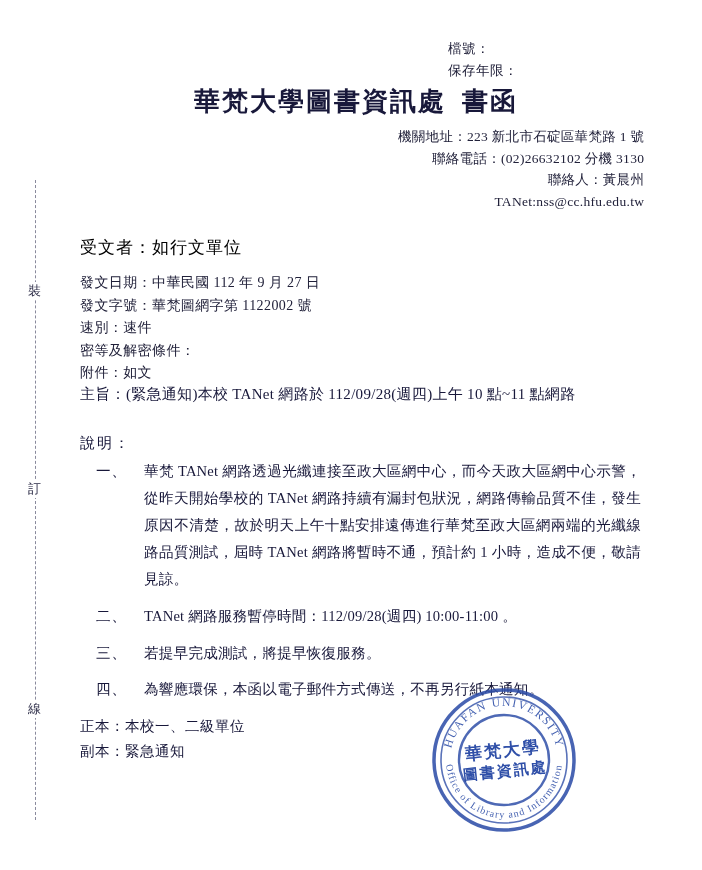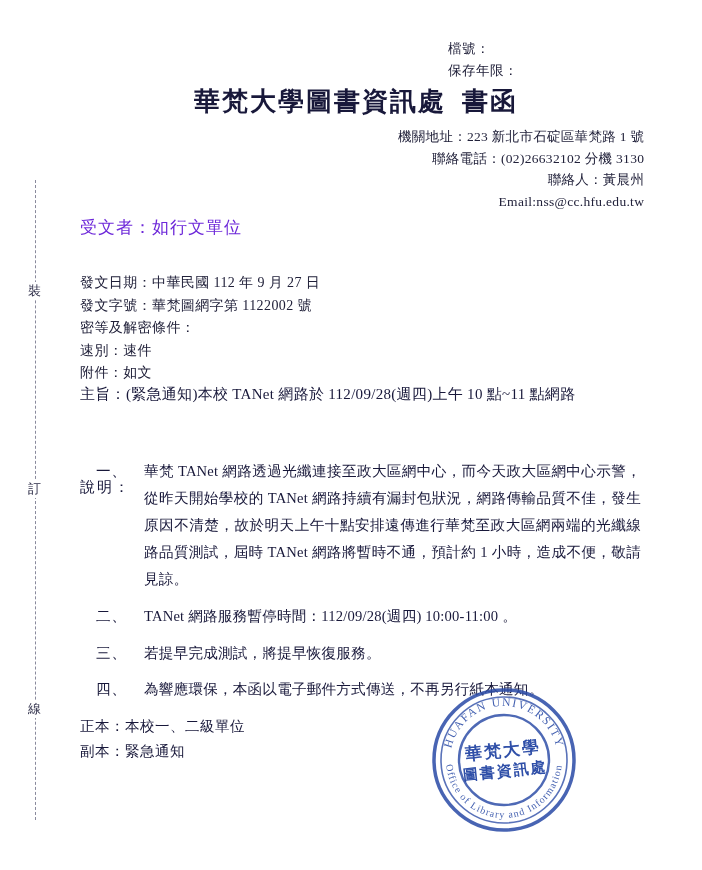--- a/index.html
+++ b/index.html
@@ -66,24 +66,24 @@
     text-align: right;
   }
   .mono {
     font-family: "Liberation Serif", "DejaVu Serif", serif;
   }
 
   
   .recipient {
     position: absolute;
     left: 80px;
-    top: 216px;
+    top: 236px;
     font-size: 17px;
     letter-spacing: 1px;
-    color: #6d28d9;
+    color: #000000;
   }
 
   .meta-block {
     position: absolute;
     left: 80px;
     top: 272px;
     font-size: 14px;
     line-height: 22.5px;
     letter-spacing: 0.4px;
     color: #21213a;
@@ -108,21 +108,20 @@
     padding-left: 54px;
   }
 
   .explain-label {
     position: absolute;
     left: 80px;
     top: 434px;
     font-size: 15px;
     letter-spacing: 2px;
     color: #18183a;
-    margin-top: 44px;
   }
 
   .items {
     position: absolute;
     left: 96px;
     top: 458px;
     width: 545px;
     font-size: 14.6px;
     line-height: 26.5px;
     color: #18183a;
@@ -222,30 +221,30 @@
   </div>
 
   <div class="doc-title">
     <span>華梵大學圖書資訊處</span><span class="gap"></span><span>書函</span>
   </div>
 
   <div class="contact-block">
     <div class="line">機關地址：223 新北市石碇區華梵路 1 號</div>
     <div class="line">聯絡電話：(02)26632102 分機 3130</div>
     <div class="line">聯絡人：黃晨州</div>
-    <div class="line mono">Email:nss@cc.hfu.edu.tw</div>
+    <div class="line mono">TANet:nss@cc.hfu.edu.tw</div>
   </div>
 
   <div class="recipient">受文者：如行文單位</div>
 
   <div class="meta-block">
     <div>發文日期：中華民國 112 年 9 月 27 日</div>
     <div>發文字號：華梵圖網字第 1122002 號</div>
+    <div>速別：速件</div>
     <div>密等及解密條件：</div>
-    <div>速別：速件</div>
     <div>附件：如文</div>
   </div>
 
   <div class="subject-block">
     <span class="label">主旨：</span><span>(緊急通知)本校 TANet 網路於 112/09/28(週四)上午 10 點~11 點網路</span>
   </div>
 
   <div class="explain-label">說明：</div>
 
   <div class="items">

